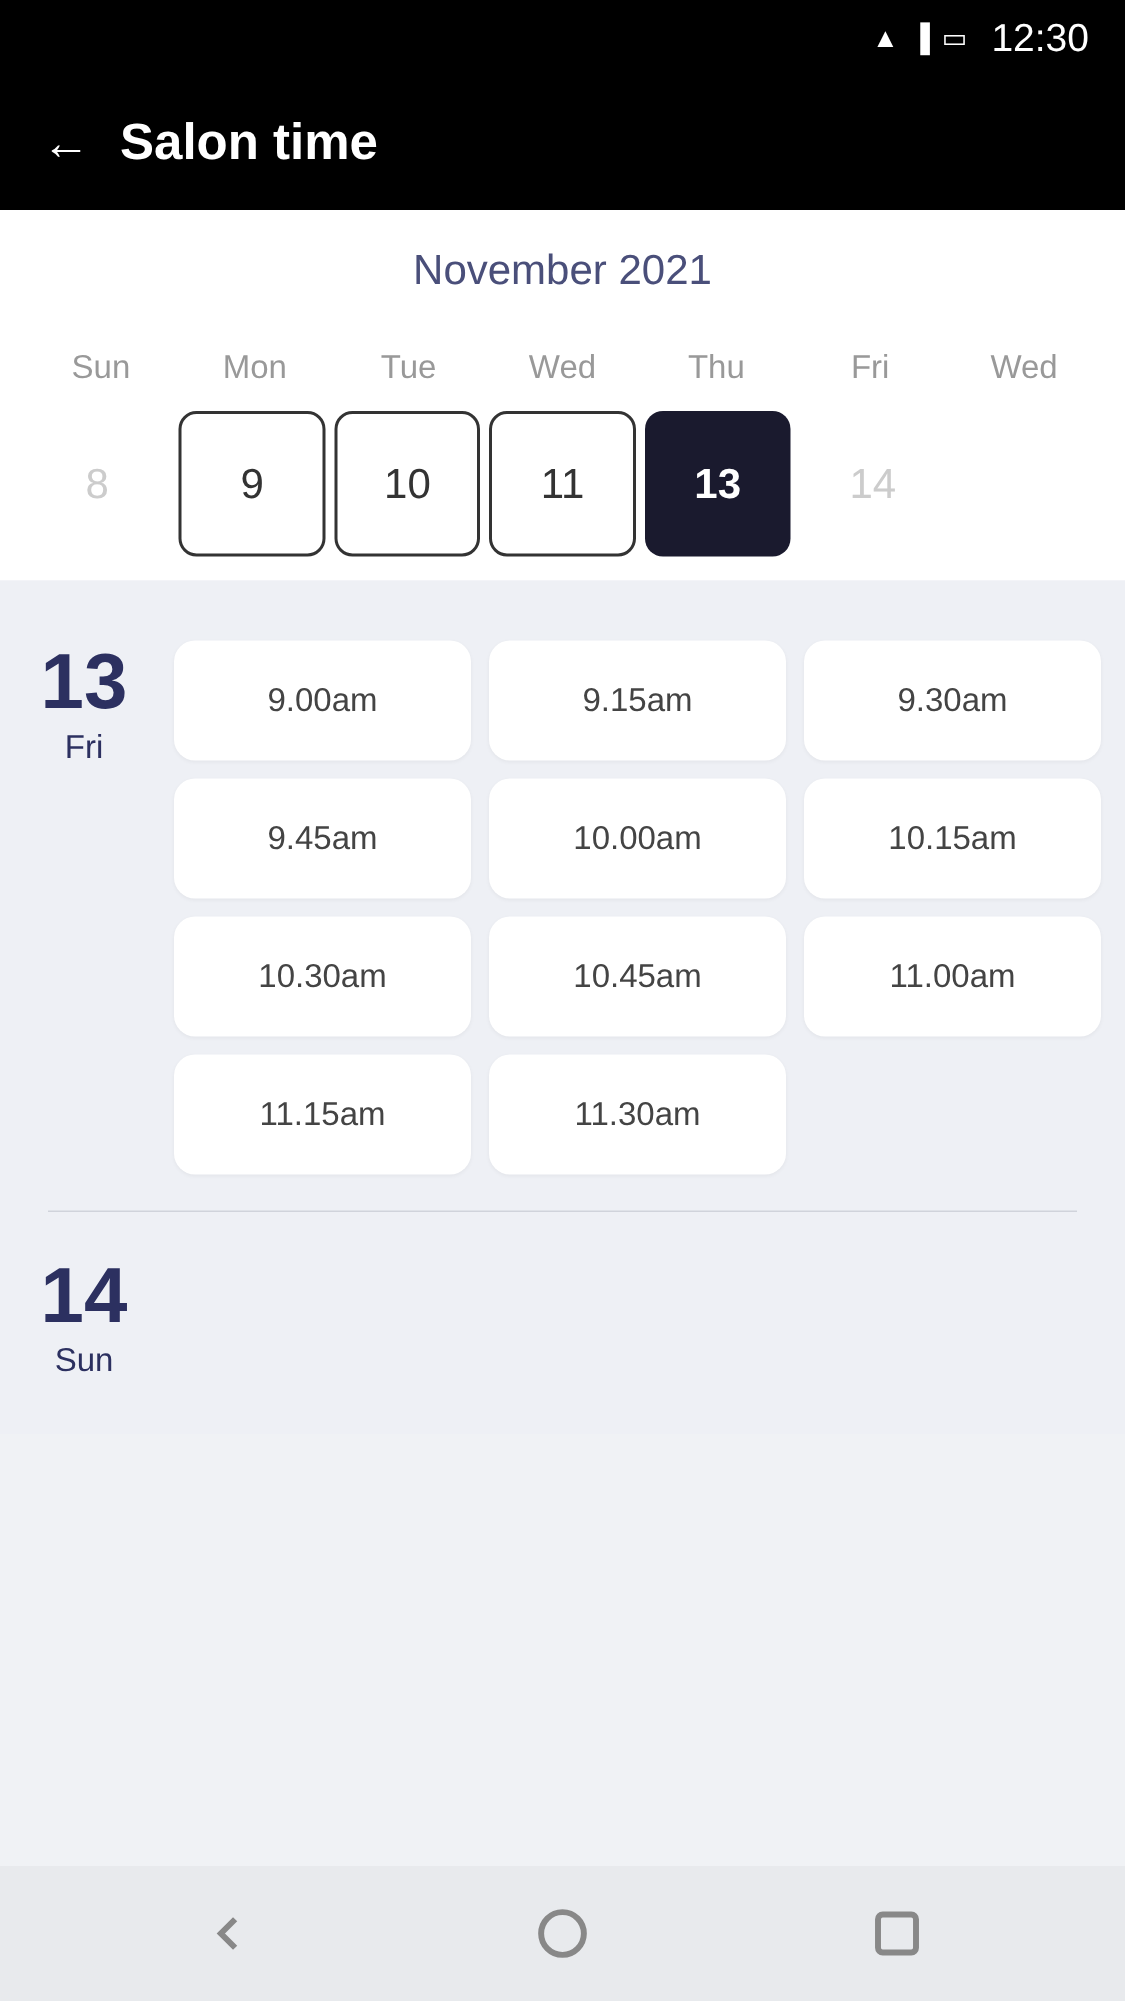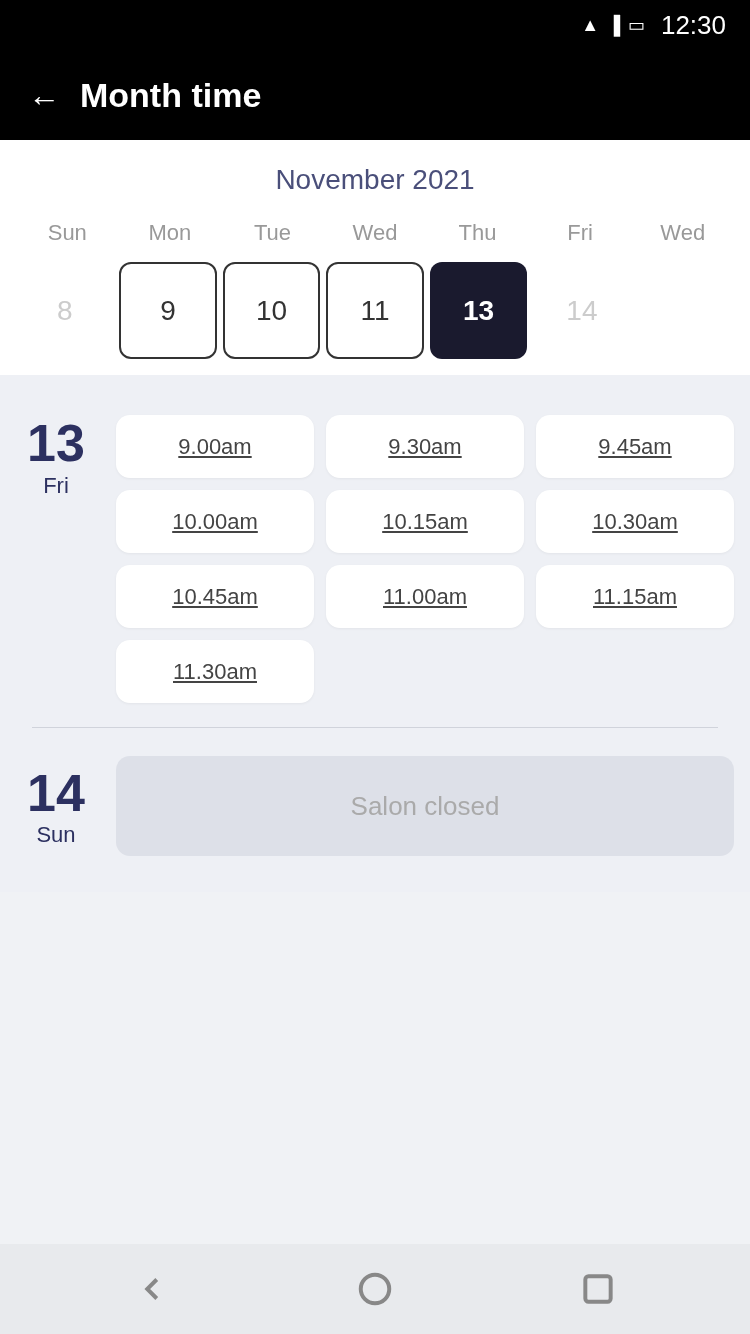--- a/index.html
+++ b/index.html
@@ -58,21 +58,21 @@
     
     .calendar-section {
       background: #fff;
       padding: 24px 16px 0;
     }
     .month-title {
       text-align: center;
       font-size: 28px;
       font-weight: 500;
       color: #4a4f7a;
-      margin-bottom: 20px;
+      margin-bottom: 32px;
     }
 
     
     .day-headers {
       display: grid;
       grid-template-columns: repeat(7, 1fr);
       margin-bottom: 8px;
     }
     .day-header {
       text-align: center;
@@ -162,29 +162,28 @@
     .time-grid {
       flex: 1;
       display: grid;
       grid-template-columns: repeat(3, 1fr);
       gap: 12px;
     }
 
     .time-slot {
       background: #fff;
       border-radius: 14px;
-      height: 63px;
+      height: 80px;
       display: flex;
       align-items: center;
       justify-content: center;
       font-size: 22px;
       color: #444;
       cursor: pointer;
       box-shadow: 0 1px 3px rgba(0,0,0,0.05);
-      text-decoration: underline;
     }
 
     .divider {
       height: 1px;
       background: #d0d3db;
       margin: 4px 16px;
     }
 
     
     .salon-closed-block {
@@ -245,21 +244,21 @@
   <div class="status-icons">
     <span style="color:#fff;font-size:18px;">▲</span>
     <span style="color:#fff;font-size:18px;">▐</span>
     <span style="color:#fff;font-size:18px;">▭</span>
     <span class="time">12:30</span>
   </div>
 </div>
 
 <div class="header">
   <span class="back-btn">←</span>
-  <span class="title">Month time</span>
+  <span class="title">Salon time</span>
 </div>
 
 <div class="scroll-content">
 
   <div class="calendar-section">
     <div class="month-title">November 2021</div>
 
     <div class="day-headers">
       <div class="day-header">Sun</div>
       <div class="day-header">Mon</div>
@@ -283,40 +282,40 @@
 
   <div class="slots-section">
 
     <div class="day-block">
       <div class="day-label">
         <div class="day-num">13</div>
         <div class="day-name">Fri</div>
       </div>
       <div class="time-grid">
         <div class="time-slot">9.00am</div>
+        <div class="time-slot">9.15am</div>
         <div class="time-slot">9.30am</div>
         <div class="time-slot">9.45am</div>
         <div class="time-slot">10.00am</div>
         <div class="time-slot">10.15am</div>
         <div class="time-slot">10.30am</div>
         <div class="time-slot">10.45am</div>
         <div class="time-slot">11.00am</div>
         <div class="time-slot">11.15am</div>
         <div class="time-slot">11.30am</div>
       </div>
     </div>
 
     <div class="divider"></div>
 
     <div class="salon-closed-block">
       <div class="day-label">
         <div class="day-num">14</div>
         <div class="day-name">Sun</div>
       </div>
-      <div class="closed-placeholder">Salon closed</div>
     </div>
 
   </div>
 </div>
 
 <div class="nav-bar">
   <div class="nav-btn">
     <svg viewBox="0 0 24 24">
       <polyline points="15 18 9 12 15 6"></polyline>
     </svg>

